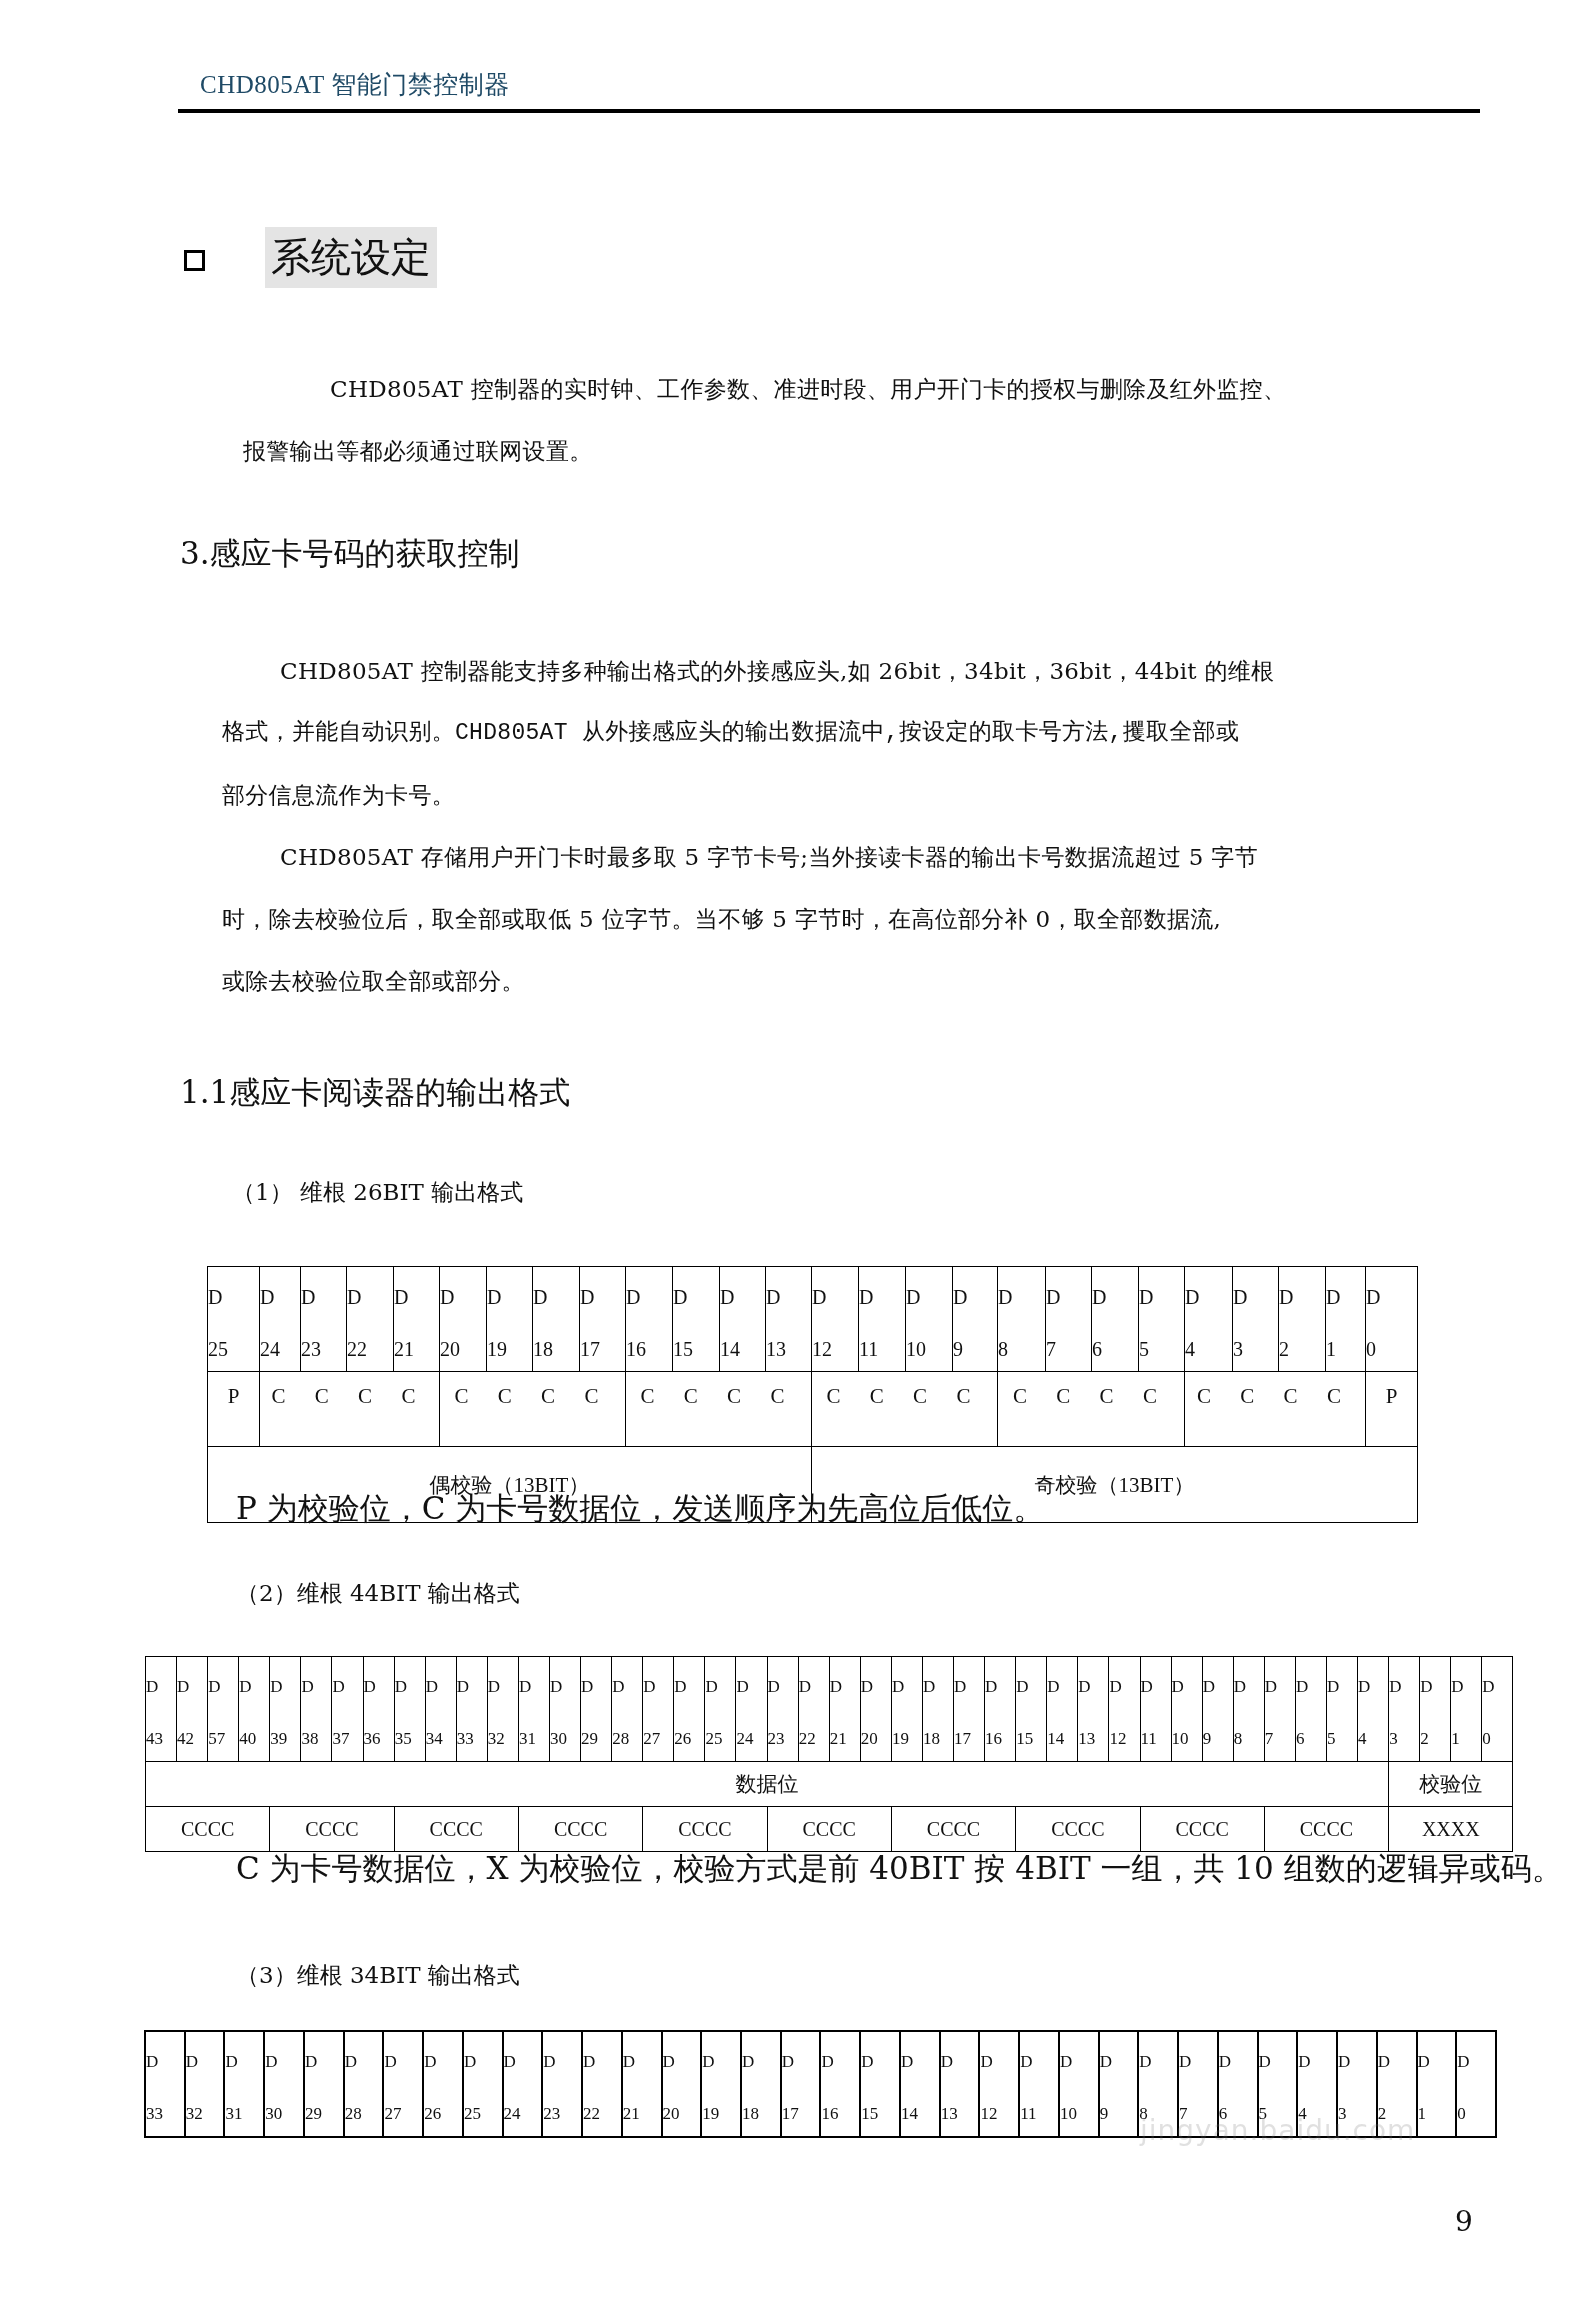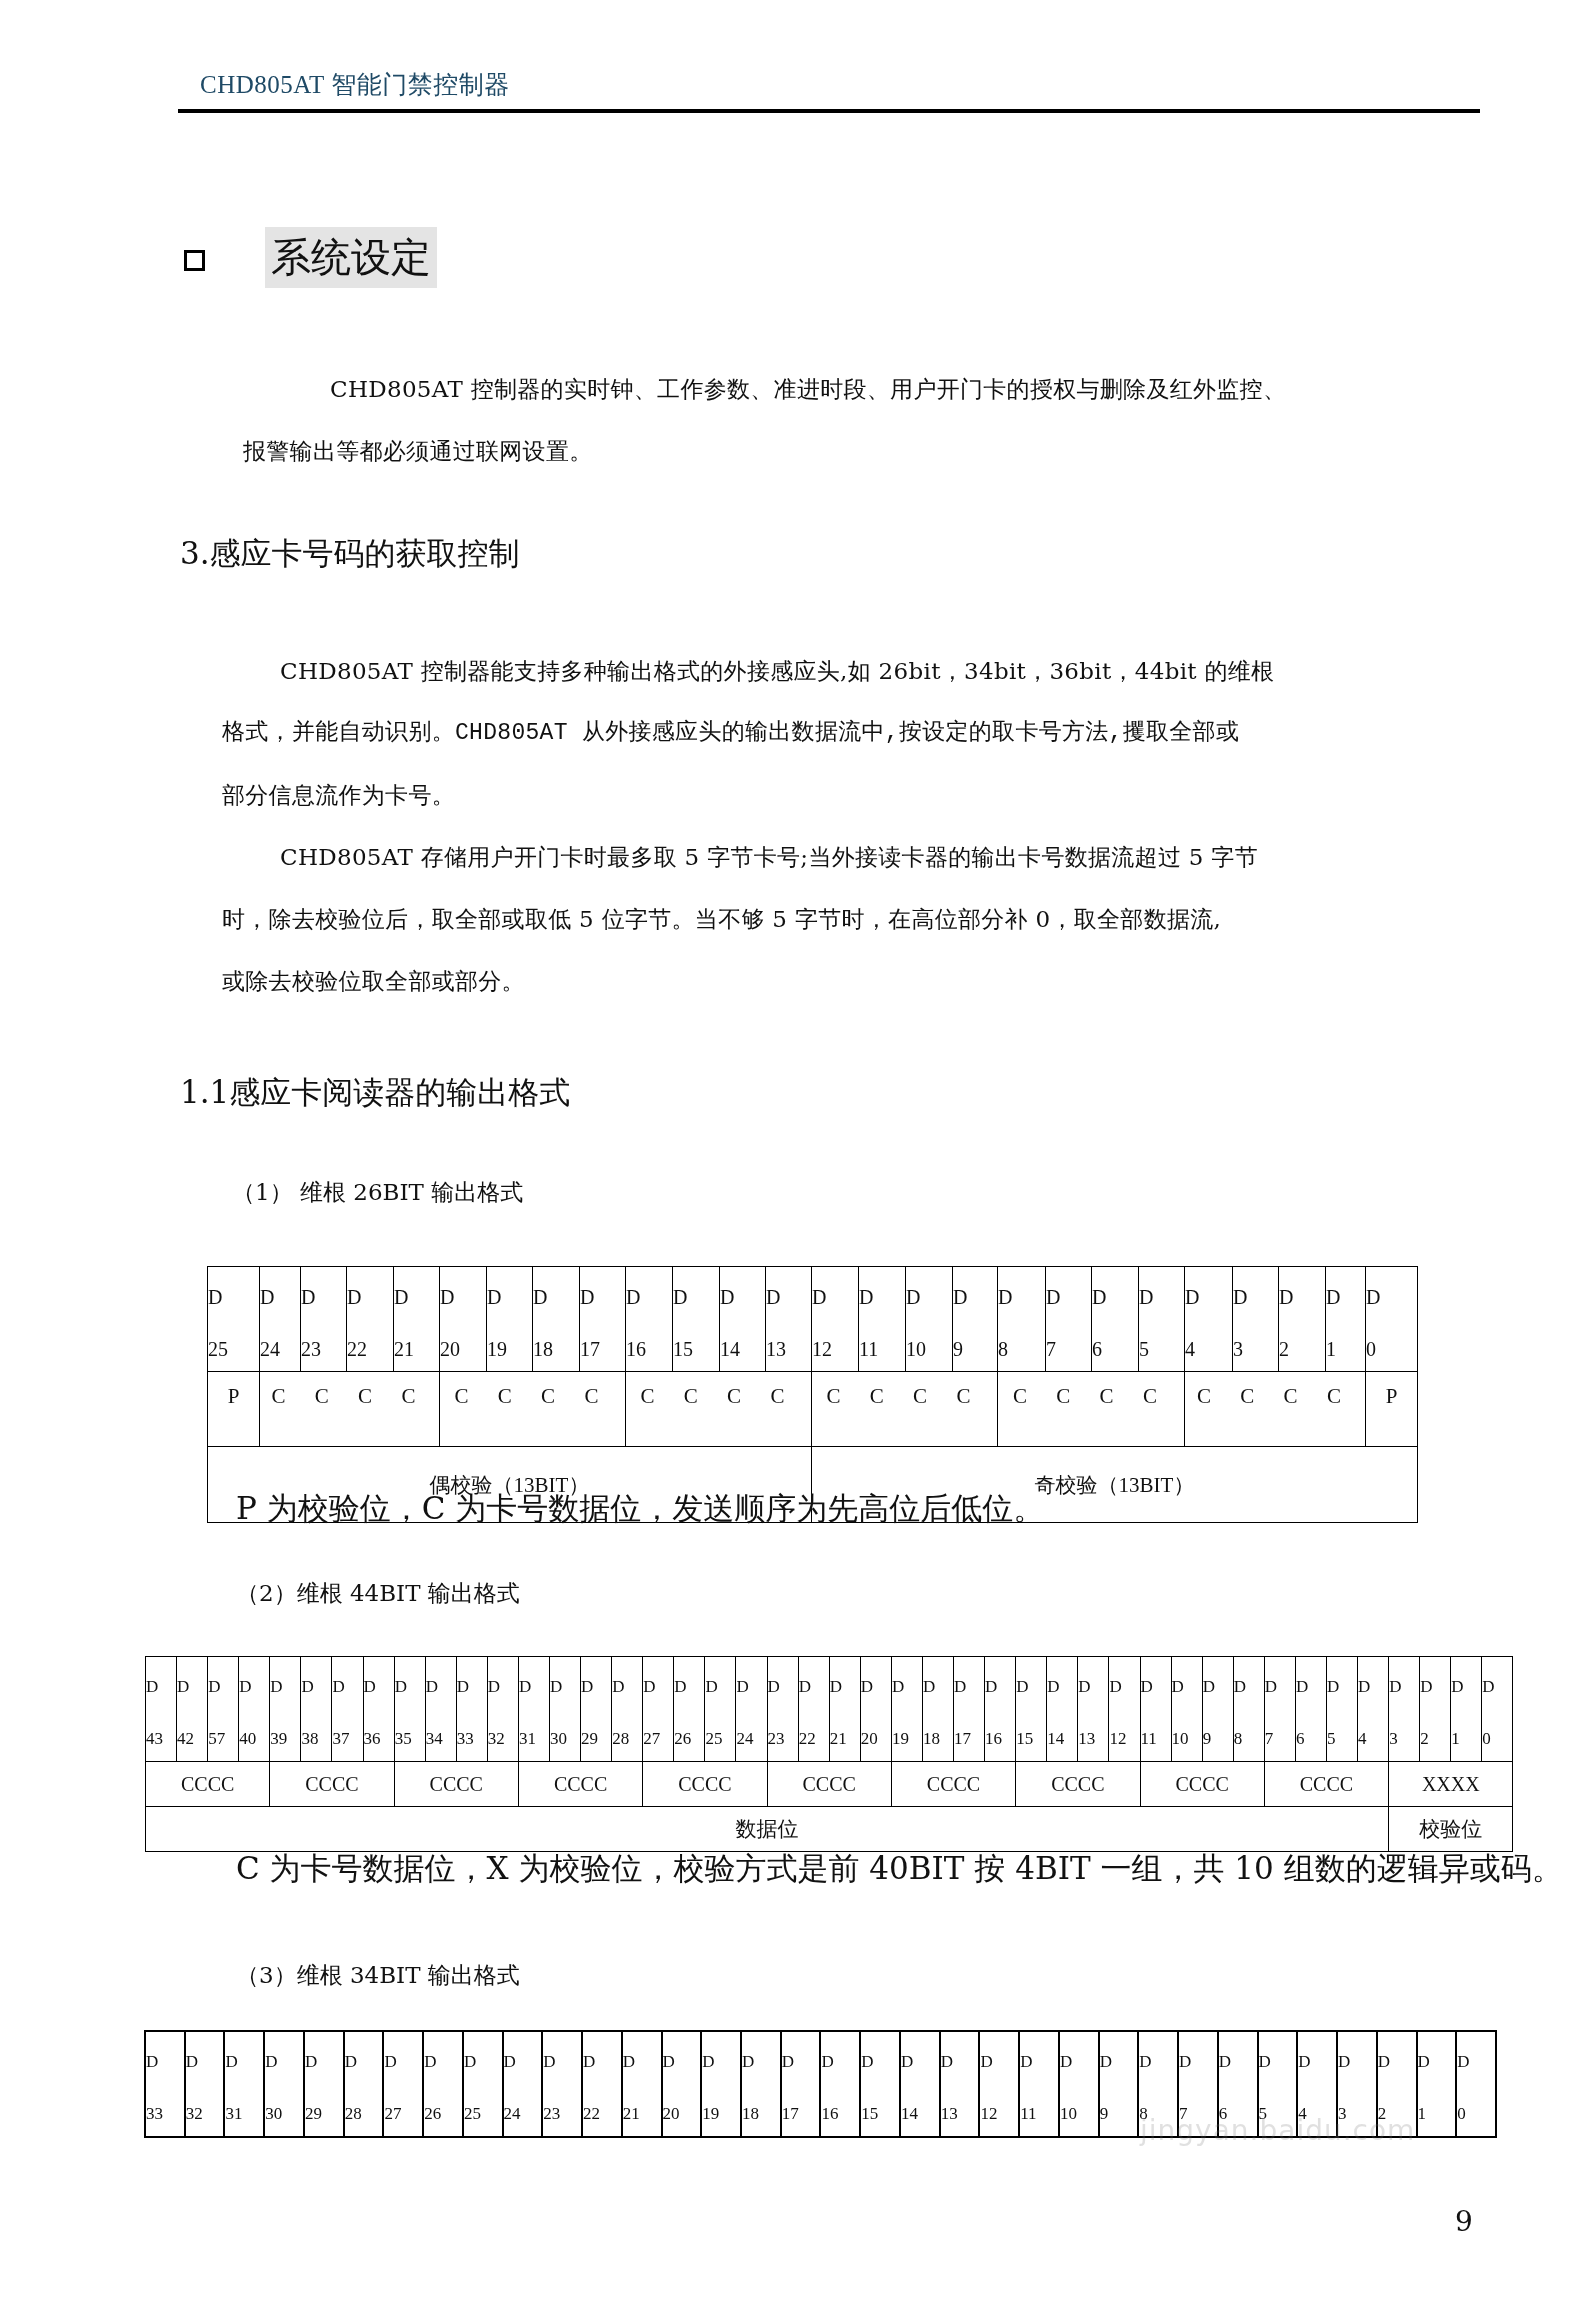--- a/index.html
+++ b/index.html
@@ -432,37 +432,37 @@
         </td>
         <td>
           <span class="cellD">D</span>
           <span class="cellD">1</span>
         </td>
         <td>
           <span class="cellD">D</span>
           <span class="cellD">0</span>
         </td>
       </tr>
-  <tr id="t2row2" style="height:45px;">
-        <td colspan="4" class="span-label" style="font-size: 20px;">CCCC</td>
-        <td colspan="4" class="span-label" style="font-size: 20px;">CCCC</td>
-        <td colspan="4" class="span-label" style="font-size: 20px;">CCCC</td>
-        <td colspan="4" class="span-label" style="font-size: 20px;">CCCC</td>
-        <td colspan="4" class="span-label" style="font-size: 20px;">CCCC</td>
-        <td colspan="4" class="span-label" style="font-size: 20px;">CCCC</td>
-        <td colspan="4" class="span-label" style="font-size: 20px;">CCCC</td>
-        <td colspan="4" class="span-label" style="font-size: 20px;">CCCC</td>
-        <td colspan="4" class="span-label" style="font-size: 20px;">CCCC</td>
-        <td colspan="4" class="span-label" style="font-size: 20px;">CCCC</td>
-        <td colspan="4" class="span-label" style="font-size: 20px;">XXXX</td>
-      </tr>
   <tr id="t2row3" style="height:45px;">
         <td colspan="40" class="span-label" style="font-size: 21px;">数据位</td>
         <td colspan="4" class="span-label" style="font-size: 21px;">校验位</td>
       </tr>
+  <tr id="t2row2" style="height:45px;">
+        <td colspan="4" class="span-label" style="font-size: 20px;">CCCC</td>
+        <td colspan="4" class="span-label" style="font-size: 20px;">CCCC</td>
+        <td colspan="4" class="span-label" style="font-size: 20px;">CCCC</td>
+        <td colspan="4" class="span-label" style="font-size: 20px;">CCCC</td>
+        <td colspan="4" class="span-label" style="font-size: 20px;">CCCC</td>
+        <td colspan="4" class="span-label" style="font-size: 20px;">CCCC</td>
+        <td colspan="4" class="span-label" style="font-size: 20px;">CCCC</td>
+        <td colspan="4" class="span-label" style="font-size: 20px;">CCCC</td>
+        <td colspan="4" class="span-label" style="font-size: 20px;">CCCC</td>
+        <td colspan="4" class="span-label" style="font-size: 20px;">CCCC</td>
+        <td colspan="4" class="span-label" style="font-size: 20px;">XXXX</td>
+      </tr>
 </tbody>
   </table>
 
 <div class="abs note" style="left:236px; top:1848px;">C 为卡号数据位，X 为校验位，校验方式是前 40BIT 按 4BIT 一组，共 10 组数的逻辑异或码。</div>
 
 <div class="abs sub" style="left:236px; top:1960px;">（3）维根 34BIT 输出格式</div>
 
 <table class="bits t3" style="left:144px; top:2030px; width:1351px;">
   <colgroup id="t3cols">
       <col style="width: 39.7353px;">

